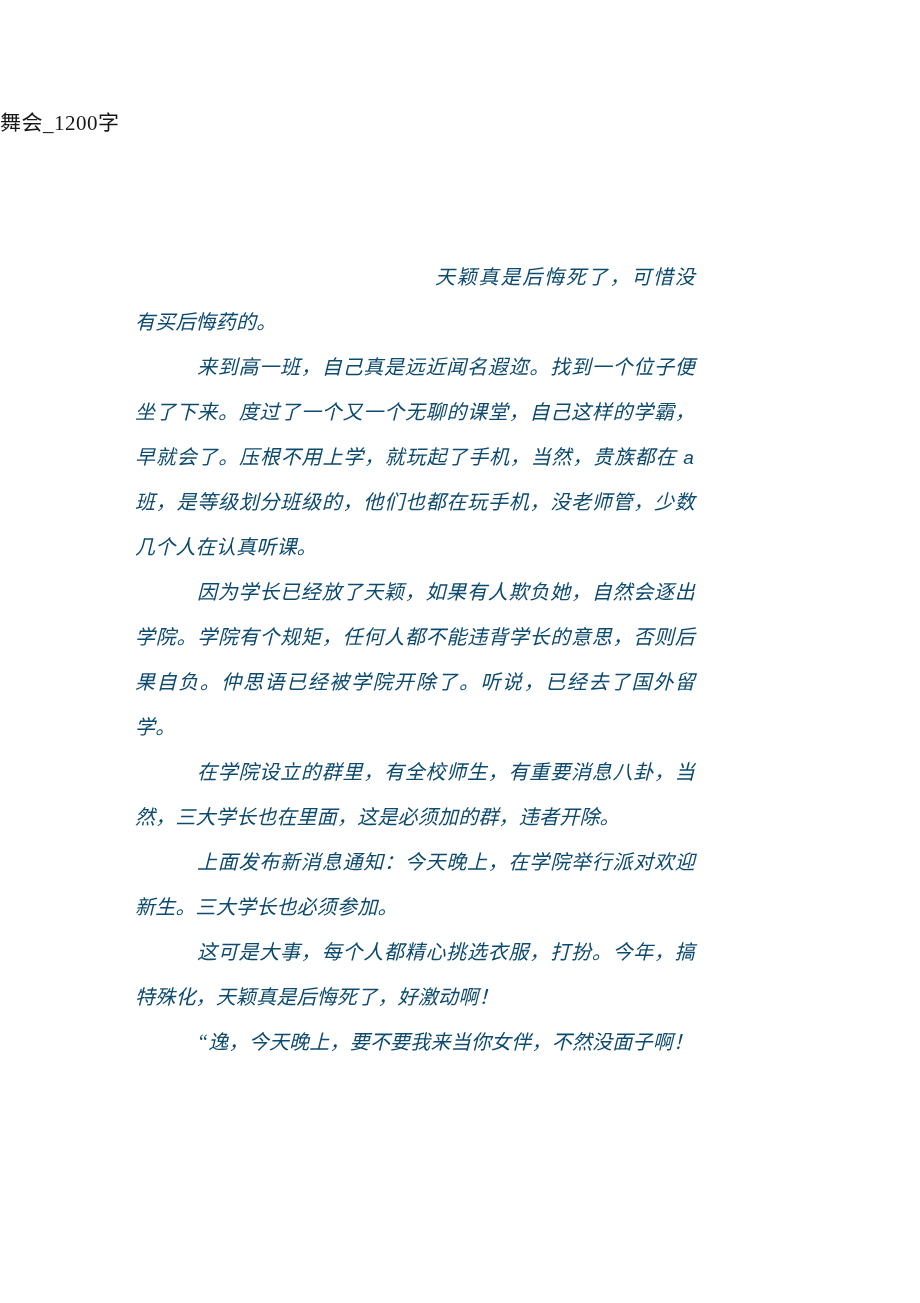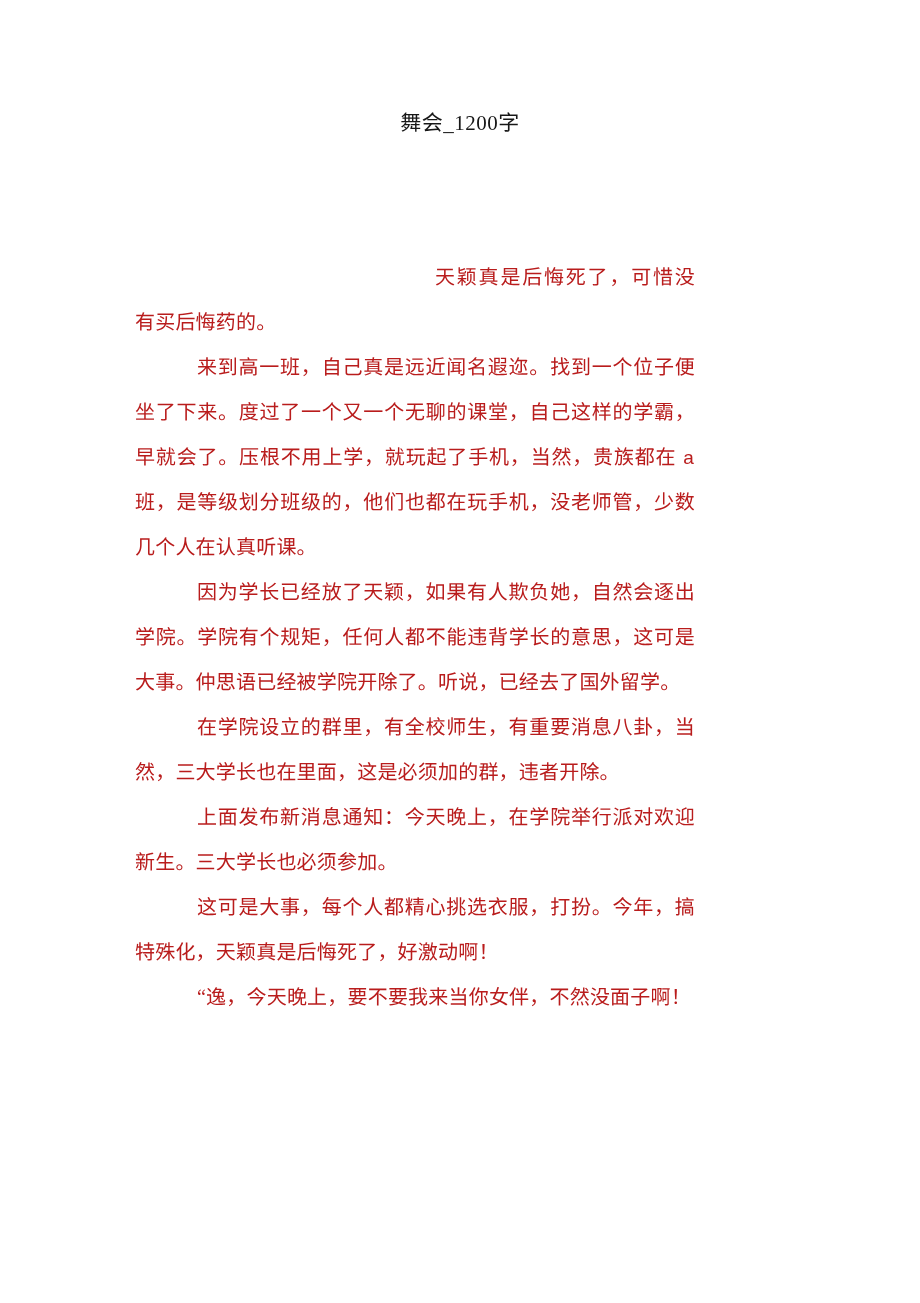--- a/index.html
+++ b/index.html
@@ -24,21 +24,21 @@
     background: #ffffff;
     box-sizing: border-box;
   }
 
   
   .doc-title {
     position: absolute;
     top: 108px;
     left: 0;
     width: 920px;
-    text-align: center;
+    text-align: left;
     font-size: 21px;
     line-height: 30px;
     font-weight: 400;
     letter-spacing: 0.5px;
     color: #171717;
     white-space: pre;
   }
 
   
   .body-column {
@@ -48,23 +48,24 @@
     width: 560px;
   }
 
   .para {
     margin: 0 0 0 0;
     font-size: 20px;
     line-height: 45px;
     text-align: justify;
     text-justify: inter-character;
     text-align-last: left;
-    color: #b91c1c;
+    color: #0c4a6e;
     letter-spacing: 0.2px;
     word-break: break-all;
+    font-style: italic;
   }
 
   
   .para.indent-deep {
     text-indent: 300px;
   }
   .para.indent-normal {
     text-indent: 62px;
   }
 
@@ -80,21 +81,21 @@
 <div class="page">
 
   <div class="doc-title">舞会_1200字</div>
 
   <div class="body-column">
 
     <p class="para indent-deep">天颖真是后悔死了，可惜没有买后悔药的。</p>
 
     <p class="para indent-normal">来到高一班，自己真是远近闻名遐迩。找到一个位子便坐了下来。度过了一个又一个无聊的课堂，自己这样的学霸，早就会了。压根不用上学，就玩起了手机，当然，贵族都在 <span class="latin">a</span> 班，是等级划分班级的，他们也都在玩手机，没老师管，少数几个人在认真听课。</p>
 
-    <p class="para indent-normal">因为学长已经放了天颖，如果有人欺负她，自然会逐出学院。学院有个规矩，任何人都不能违背学长的意思，这可是大事。仲思语已经被学院开除了。听说，已经去了国外留学。</p>
+    <p class="para indent-normal">因为学长已经放了天颖，如果有人欺负她，自然会逐出学院。学院有个规矩，任何人都不能违背学长的意思，否则后果自负。仲思语已经被学院开除了。听说，已经去了国外留学。</p>
 
     <p class="para indent-normal">在学院设立的群里，有全校师生，有重要消息八卦，当然，三大学长也在里面，这是必须加的群，违者开除。</p>
 
     <p class="para indent-normal">上面发布新消息通知：今天晚上，在学院举行派对欢迎新生。三大学长也必须参加。</p>
 
     <p class="para indent-normal">这可是大事，每个人都精心挑选衣服，打扮。今年，搞特殊化，天颖真是后悔死了，好激动啊！</p>
 
 
     <p class="para indent-normal">“逸，今天晚上，要不要我来当你女伴，不然没面子啊！</p>
 

